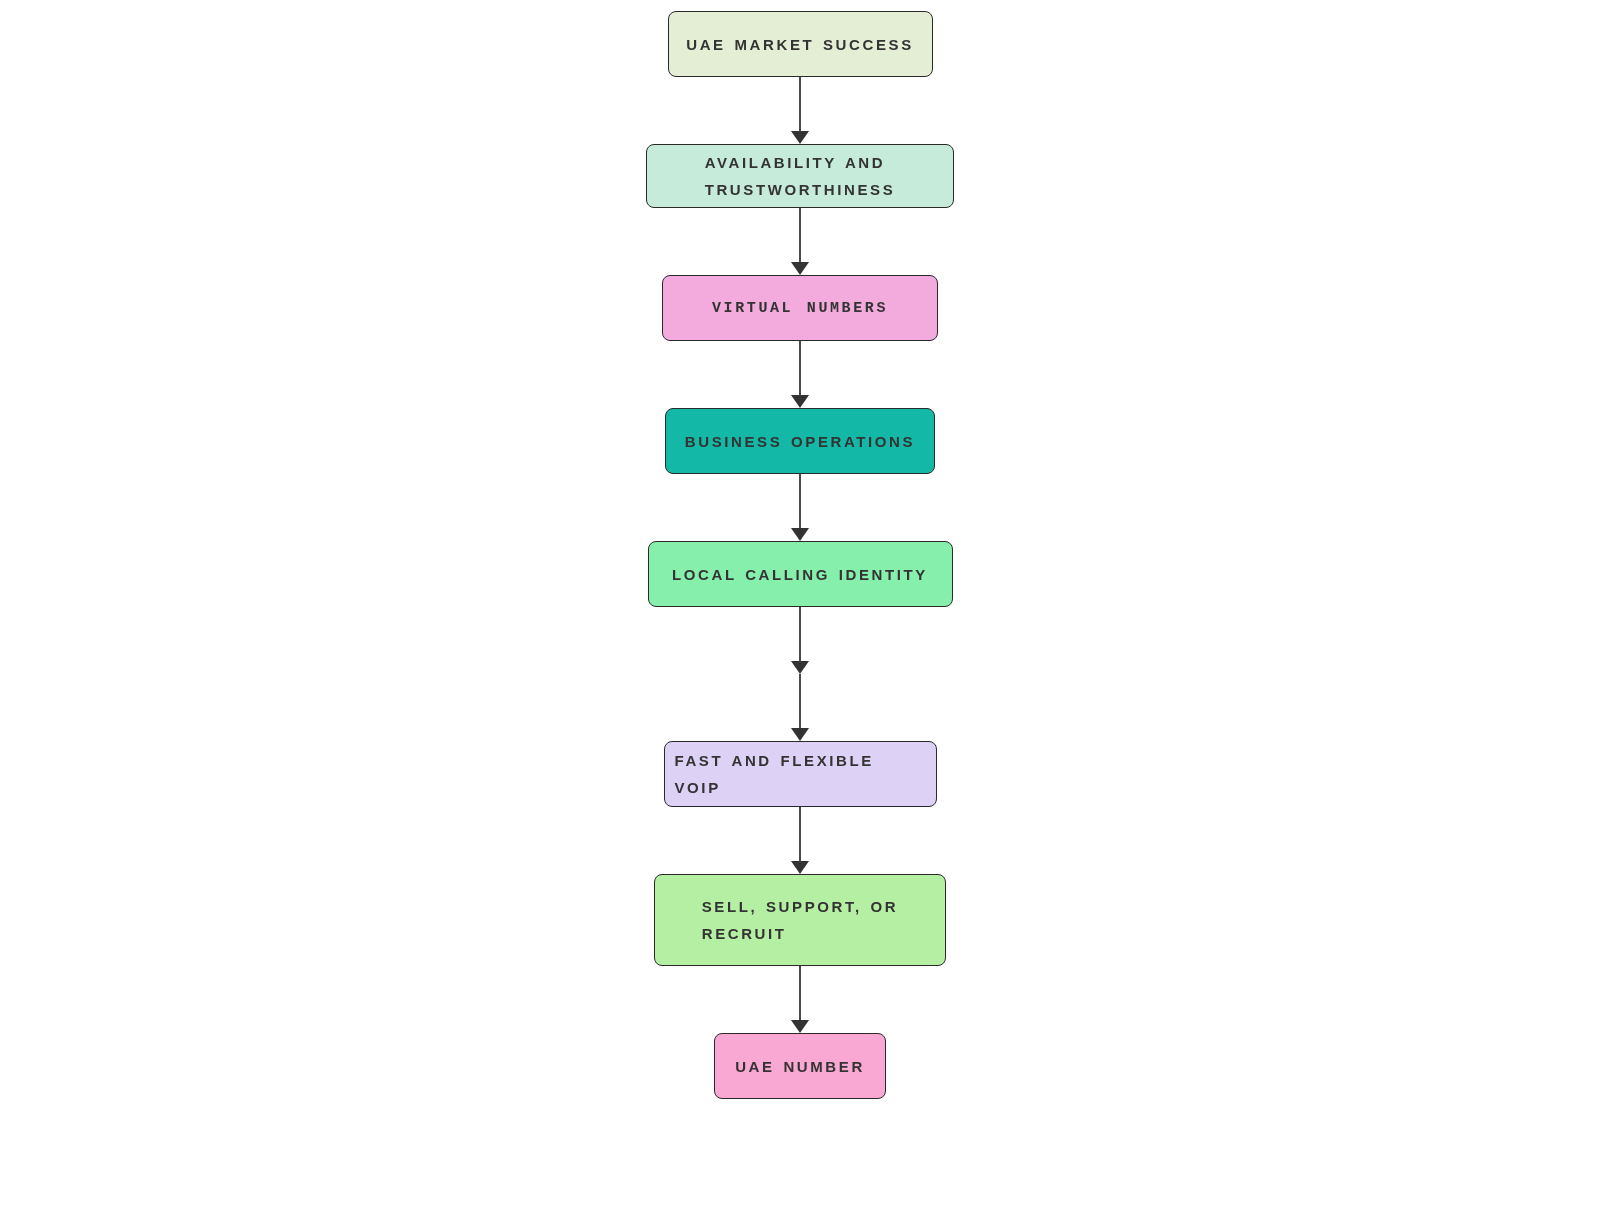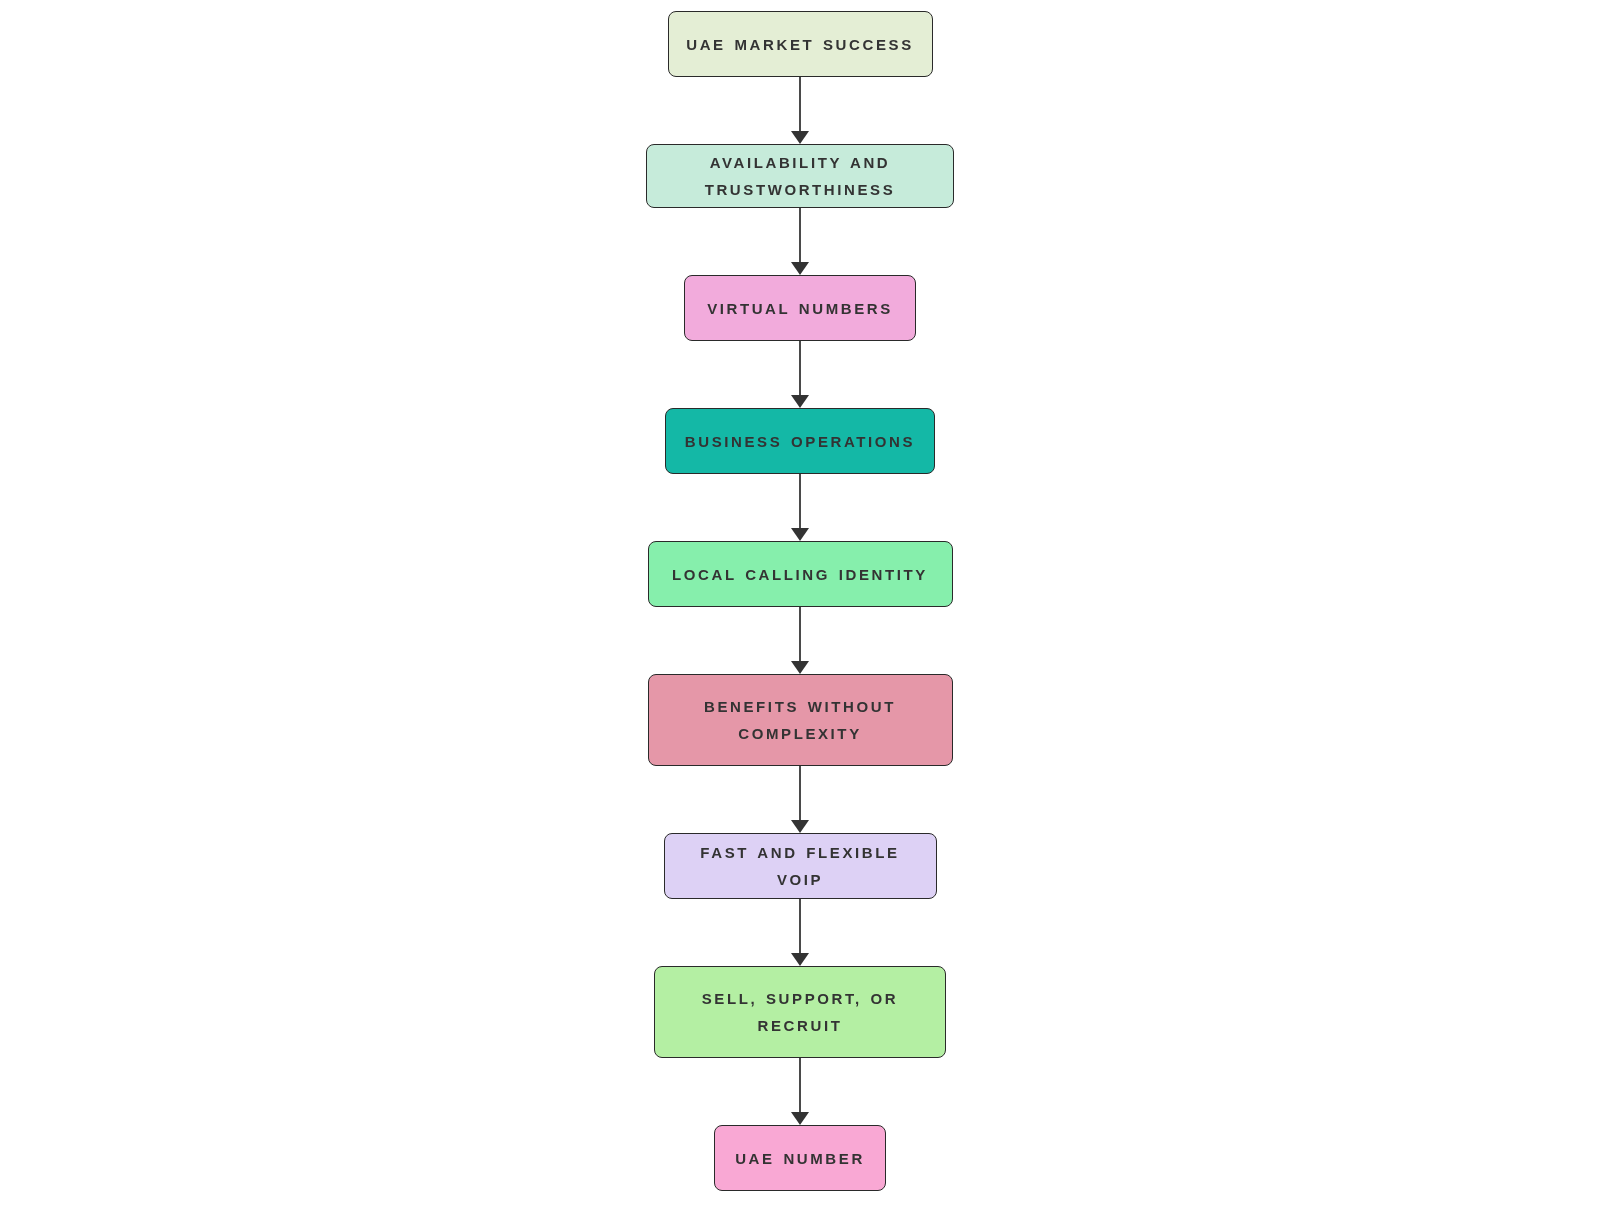--- a/index.html
+++ b/index.html
@@ -33,27 +33,26 @@
     border: 1.5px solid #2a2a2a;
     border-radius: 8px;
     padding: 0 10px;
   }
   .node-label {
     font-size: 15px;
     font-weight: bold;
     color: #333333;
     letter-spacing: 2.6px;
     word-spacing: 2px;
-    text-align: center;
     line-height: 27px;
     white-space: pre-line;
   }
   .n1 { width: 265px; height: 66px; }
   .n2 { width: 308px; height: 64px; }
-  .n3 { width: 232px; height: 66px; }
+  .n3 { width: 276px; height: 66px; font-family: Liberation Mono, monospace; }
   .n4 { width: 270px; height: 66px; }
   .n5 { width: 305px; height: 66px; }
   .n6 { width: 305px; height: 92px; }
   .n7 { width: 273px; height: 66px; }
   .n8 { width: 292px; height: 92px; }
   .n9 { width: 172px; height: 66px; }
   .connector {
     flex: 0 0 auto;
     height: 67px;
     display: flex;
@@ -119,24 +118,20 @@
 
     <div class="node n5" style="background-color: #86efac;">
       <span class="node-label">LOCAL CALLING IDENTITY</span>
     </div>
 
     <div class="connector">
       <div class="line"></div>
       <div class="head"></div>
     </div>
 
-    <div class="node n6" style="background-color: rgb(229, 151, 168);">
-      <span class="node-label">BENEFITS WITHOUT
-COMPLEXITY</span>
-    </div>
 
     <div class="connector">
       <div class="line"></div>
       <div class="head"></div>
     </div>
 
     <div class="node n7" style="background-color: rgb(221, 209, 245);">
       <span class="node-label">FAST AND FLEXIBLE VOIP</span>
     </div>
 

